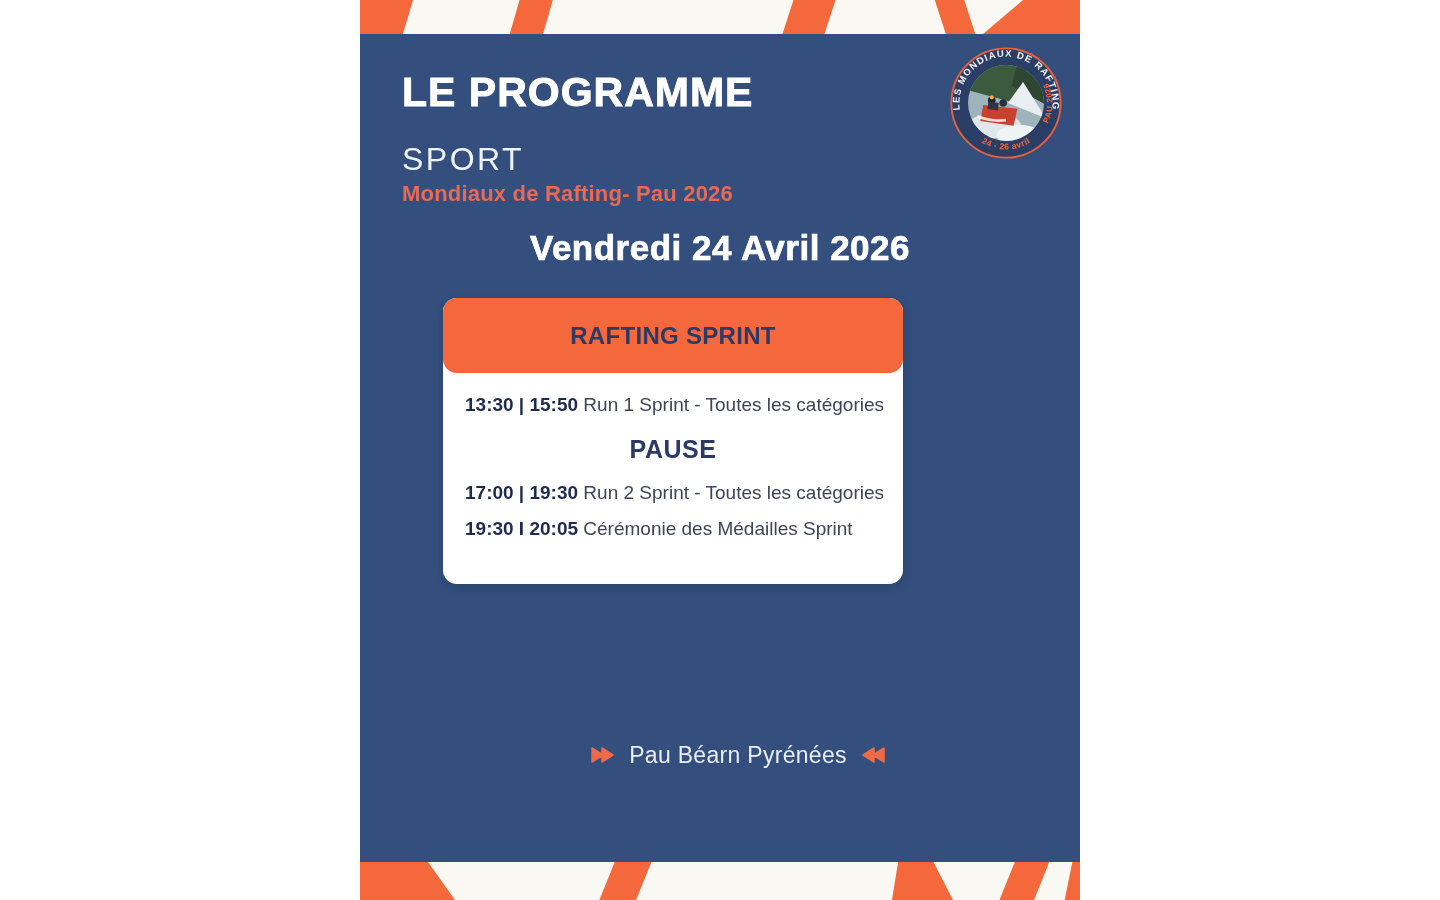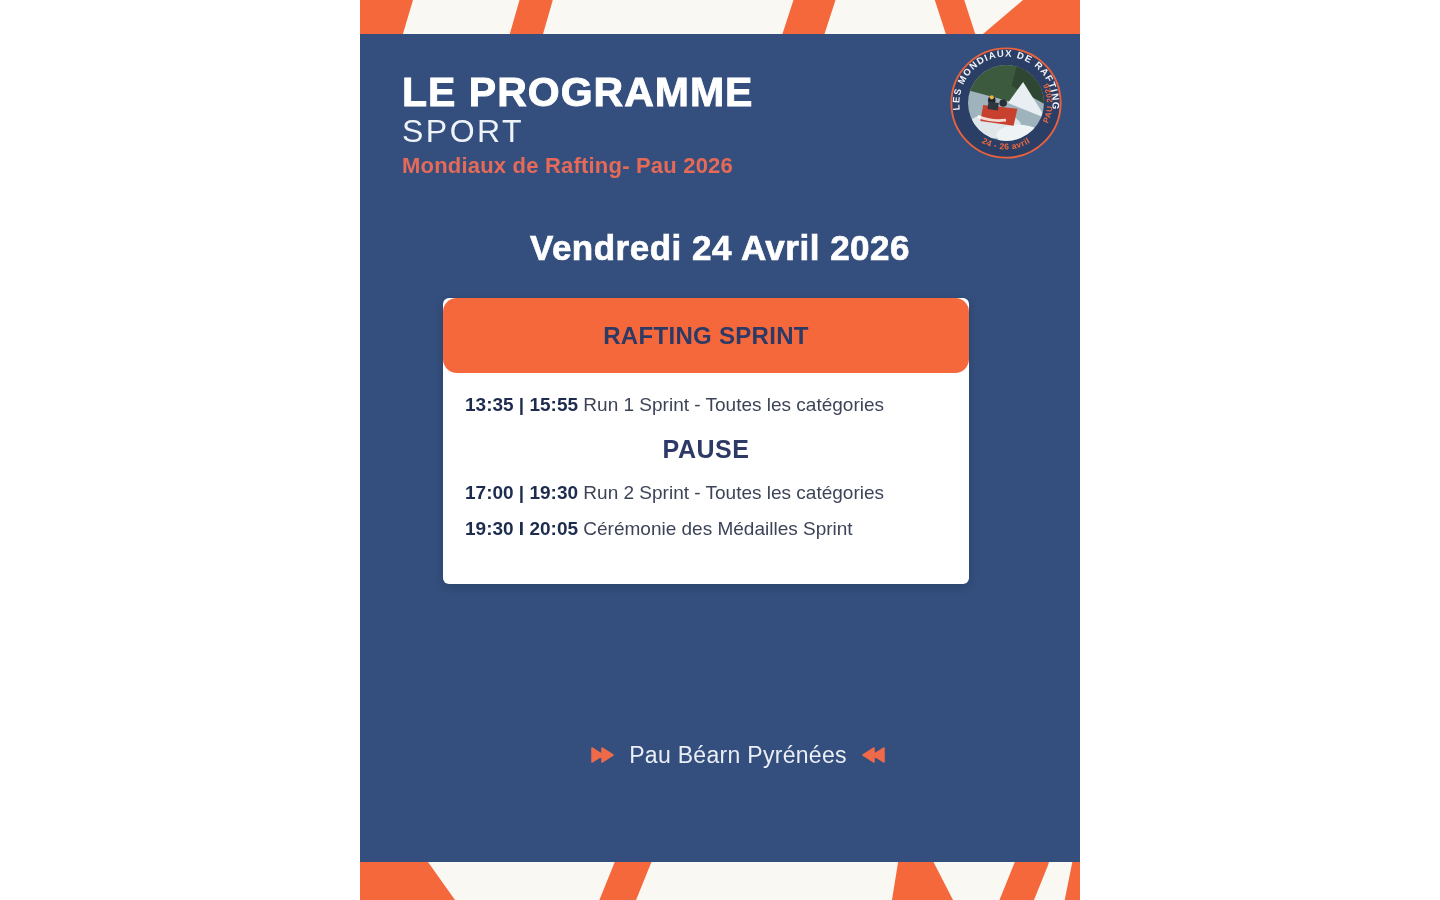--- a/index.html
+++ b/index.html
@@ -24,31 +24,31 @@
   .b3 { left:532px; top:0; width:61px; height:38px; clip-path:polygon(10% 0,68% 0,100% 100%,0 100%); }
   .b4 { left:648px; top:-20px; width:32px; height:80px; border-radius:16px; transform:rotate(22deg); }
   .b5 { left:703px; top:0; width:17px; height:38px; clip-path:polygon(55% 0,100% 0,100% 100%,10% 100%); }
 
   
   .poster { position:absolute; left:0; top:34px; width:720px; height:828px; background:#344f7d; }
 
   .poster-header { position:absolute; left:42px; top:36px; }
   .title { color:#ffffff; font-size:41px; font-weight:bold; letter-spacing:1px;
            -webkit-text-stroke:0.9px #ffffff; line-height:44px; white-space:nowrap; }
-  .subtitle { color:#eef3fa; font-size:32px; font-weight:normal; letter-spacing:2.5px; line-height:34px; }
+  .subtitle { color:#eef3fa; font-size:32px; font-weight:normal; letter-spacing:2.5px; line-height:34px;margin-top:28px; }
   .tagline { color:#e66a57; font-size:22px; font-weight:bold; margin-top:5px; letter-spacing:0.2px; }
 
   .logo { position:absolute; top:12px; right:17px; width:114px; height:114px; }
 
   .date-title { position:absolute; top:193px; left:0; width:720px; text-align:center;
                 color:#ffffff; font-size:35px; font-weight:bold; line-height:42px;
                 -webkit-text-stroke:0.7px #ffffff; letter-spacing:0.5px; }
 
-  .card { position:absolute; left:83px; top:264px; width:526px; height:286px;
-          background:#ffffff; border-radius:6px; box-shadow:0 3px 10px rgba(10,20,40,0.18); }
+  .card { position:absolute; left:83px; top:264px; width:460px; height:286px;
+          background:#ffffff; border-radius:14px; box-shadow:0 3px 10px rgba(10,20,40,0.18); }
   .card-header { height:75px; background:#f4683c; border-radius:14px;
                  display:flex; align-items:center; justify-content:center;
                  color:#2d3a66; font-size:24px; font-weight:bold; letter-spacing:0.3px; }
   .card-body { padding:18px 22px 0; }
   .sched-row { font-size:19px; color:#3d4458; line-height:28px; white-space:nowrap; }
   .sched-row b { color:#1d2b4e; }
   .pause-row { text-align:center; font-size:25px; font-weight:bold; color:#2d3a66;
                line-height:32px; margin:14px 0; letter-spacing:0.5px; }
   .row-2 { margin-bottom:8px; }
 
@@ -113,21 +113,21 @@
             <textPath href="#arcRight" startOffset="50%" text-anchor="middle">PAU 2026</textPath>
           </text>
         </svg>
       </div>
 
       <div class="date-title">Vendredi 24 Avril 2026</div>
 
       <div class="card">
         <div class="card-header">RAFTING SPRINT</div>
         <div class="card-body">
-          <p class="sched-row row-1"><b>13:35 | 15:55</b> <span>Run 1 Sprint - Toutes les catégories</span></p>
+          <p class="sched-row row-1"><b>13:30 | 15:50</b> <span>Run 1 Sprint - Toutes les catégories</span></p>
           <p class="pause-row">PAUSE</p>
           <p class="sched-row row-2"><b>17:00 | 19:30</b> <span>Run 2 Sprint - Toutes les catégories</span></p>
           <p class="sched-row row-3"><b>19:30 I 20:05</b> <span>Cérémonie des Médailles Sprint</span></p>
         </div>
       </div>
 
       <div class="footer">
         <div class="footer-line2">
           <svg width="30" height="18" viewBox="0 0 28 18">
             <path d="M2,2 L13,9 L2,16 Z M12,2 L23,9 L12,16 Z" fill="#ef6a4a" stroke="#ef6a4a" stroke-width="1.5" stroke-linejoin="round"></path>

